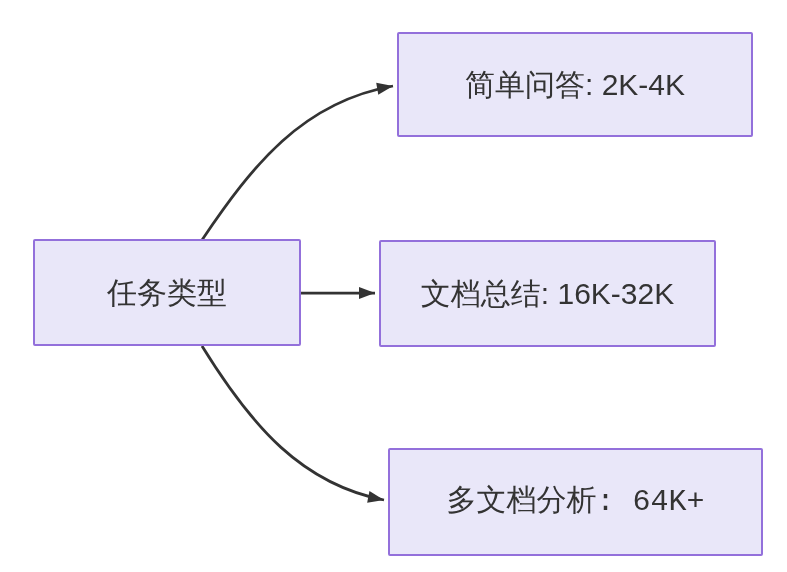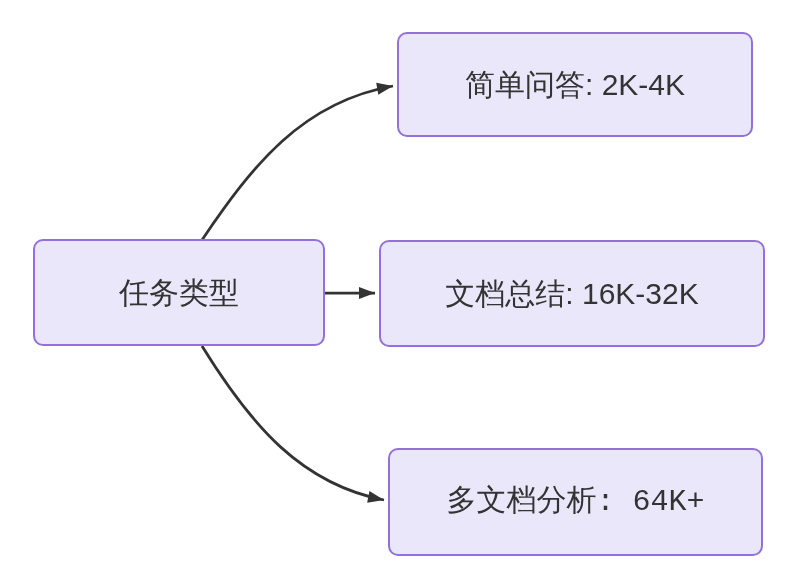--- a/index.html
+++ b/index.html
@@ -33,30 +33,30 @@
     stroke-width: 2.75px;
   }
   .arrowhead-shape { fill: var(--arrow); }
   .node {
     position: absolute;
     display: flex;
     align-items: center;
     justify-content: center;
     background: var(--node-fill);
     border: 2px solid var(--node-border);
-    border-radius: 10px;
+    border-radius: 2px;
     color: var(--text);
     font-size: 30px;
     line-height: 1.2;
     white-space: nowrap;
     text-align: center;
   }
-  .node-root   { left: 33px;  top: 239px; width: 292px; height: 107px; }
+  .node-root   { left: 33px;  top: 239px; width: 268px; height: 107px; }
   .node-top    { left: 397px; top: 32px;  width: 356px; height: 105px; }
-  .node-middle { left: 379px; top: 240px; width: 386px; height: 107px; align-items: center; }
+  .node-middle { left: 379px; top: 240px; width: 337px; height: 107px; align-items: center; }
   .node-bottom { left: 388px; top: 448px; width: 375px; height: 108px; font-family: Liberation Mono, monospace; }
 </style>
 </head>
 <body>
 
 <div class="canvas">
 
   <svg class="edges-layer" width="787" height="572" viewBox="0 0 787 572" xmlns="http://www.w3.org/2000/svg">
     <defs>
       <marker id="arrowhead" markerUnits="userSpaceOnUse" markerWidth="18" markerHeight="14" refX="17" refY="7" orient="auto">

